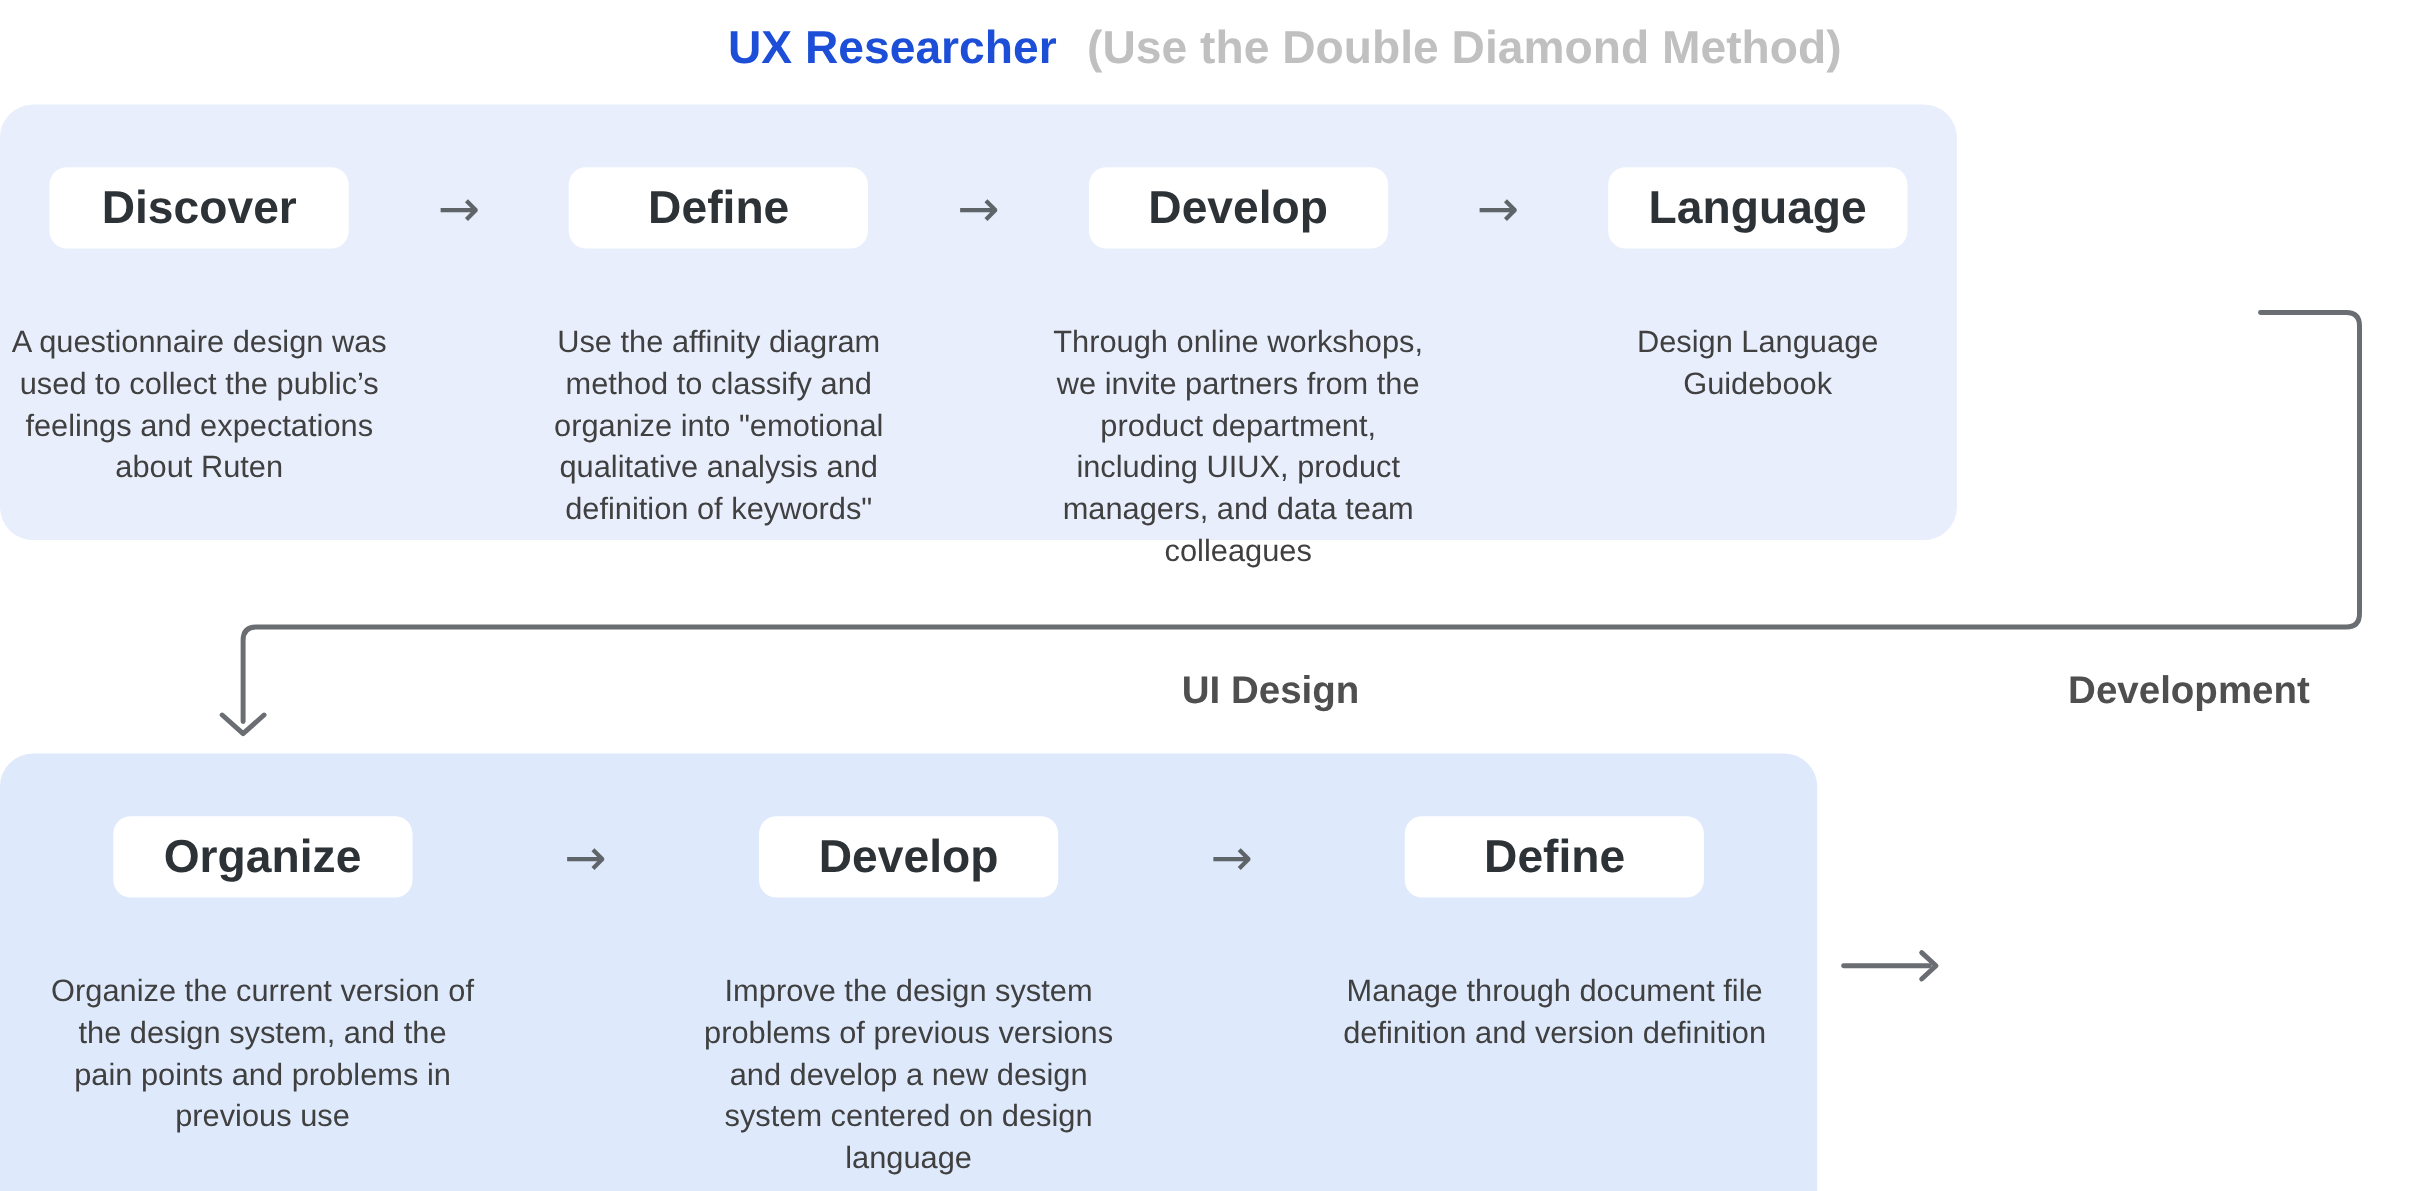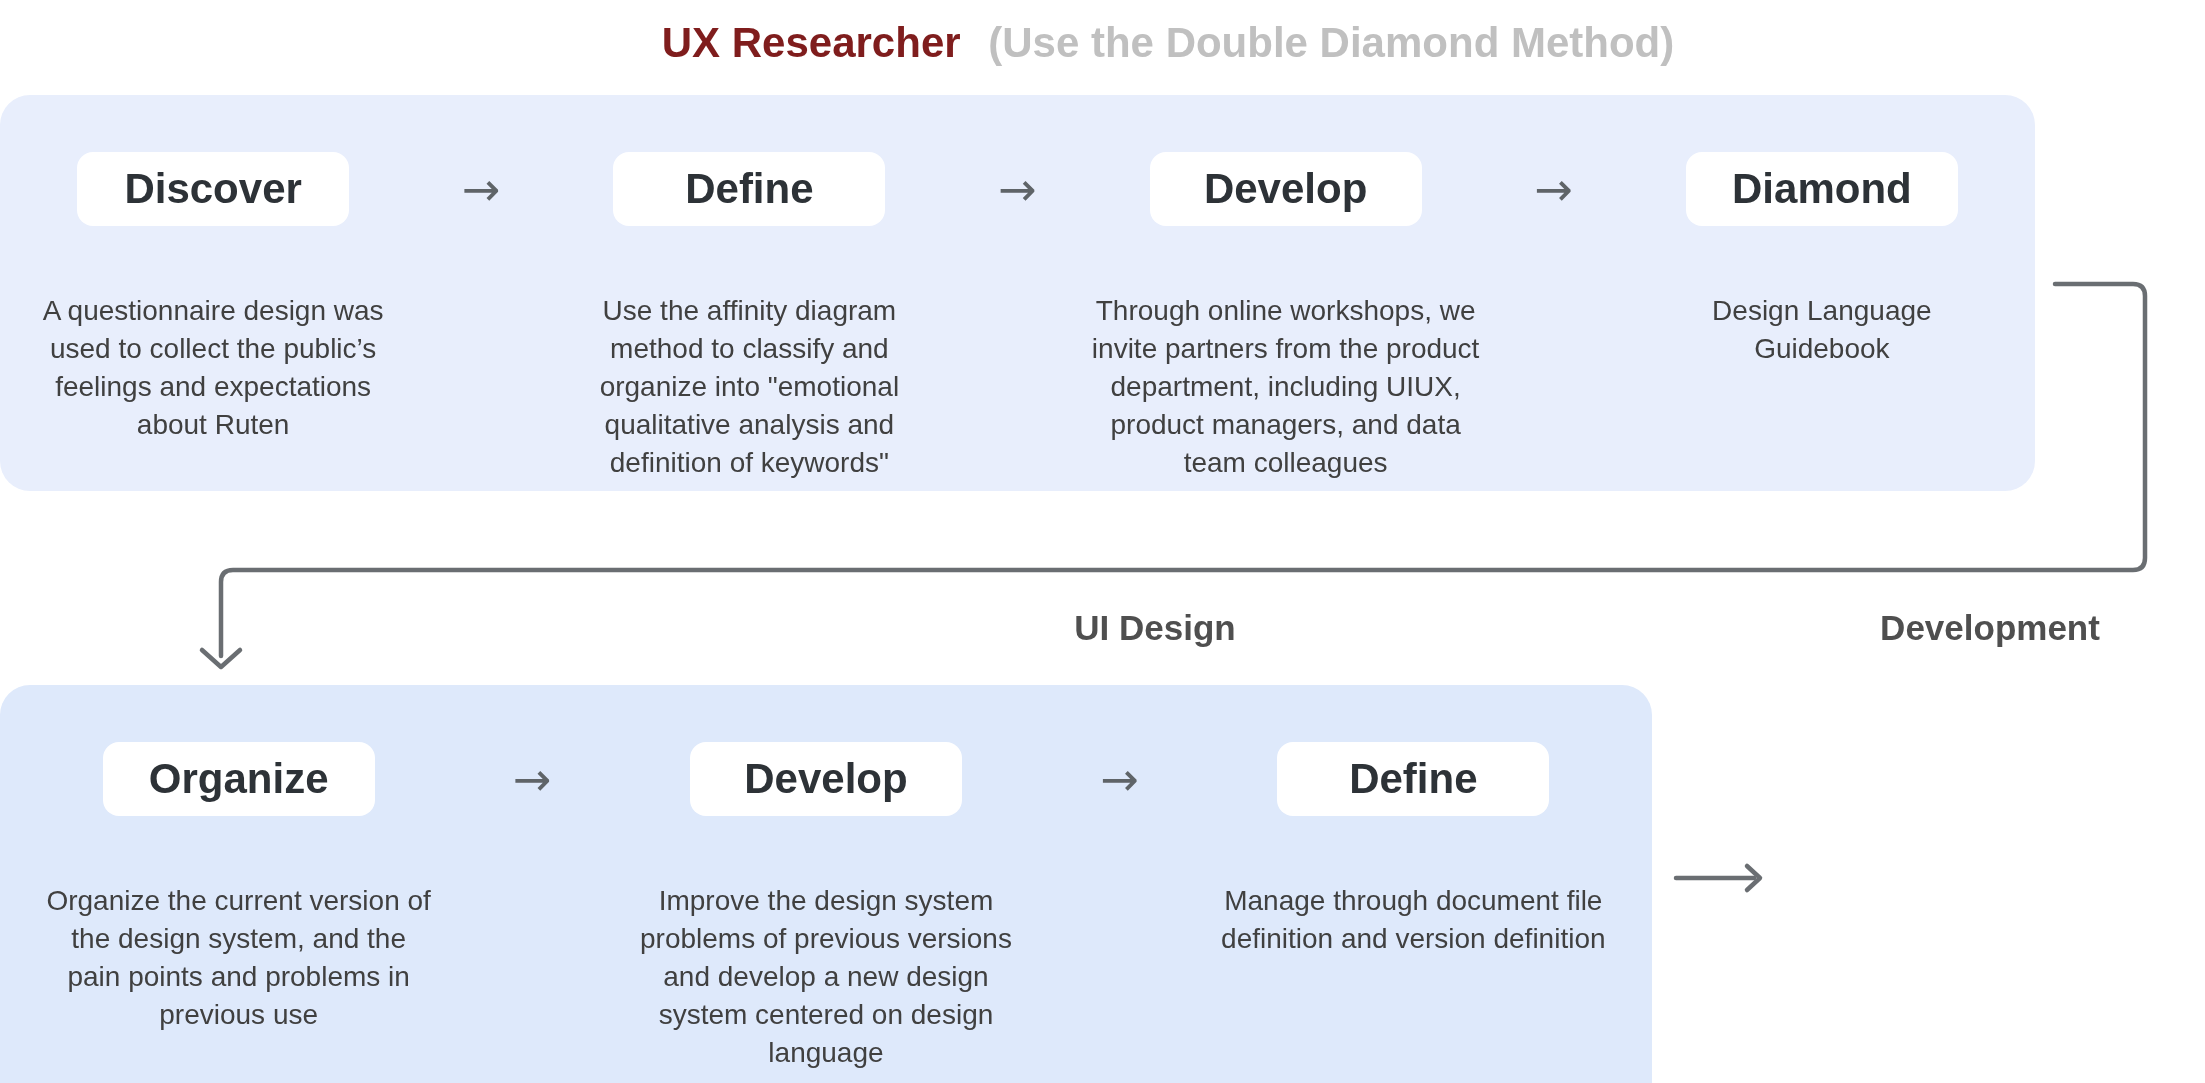--- a/index.html
+++ b/index.html
@@ -17,21 +17,21 @@
   .diagram-title {
     position: absolute;
     top: 18px;
     left: 1168px;
     transform: translateX(-50%);
     white-space: nowrap;
     font-size: 42px;
     font-weight: bold;
     line-height: 1.2;
   }
-  .diagram-title .main { color: #7f1d1d; margin-top: 17px; }
+  .diagram-title .main { color: #1d4ed8; margin-top: 17px; }
   .diagram-title .sub  { color: #c0c0c0; margin-left: 16px; }
 
   
   .section-label {
     position: absolute;
     top: 608px;
     transform: translateX(-50%);
     font-size: 35px;
     font-weight: bold;
     color: #4f4f4f;
@@ -42,21 +42,21 @@
 
   
   .panel {
     position: absolute;
     border-radius: 30px;
     display: flex;
     align-items: flex-start;
     padding-top: 57px;
     box-sizing: border-box;
   }
-  .panel.row1 { left: 0;      top: 95px;  width: 2035px; height: 396px; background: #e8eefc; }
+  .panel.row1 { left: 0;      top: 95px;  width: 1779px; height: 396px; background: #e8eefc; }
   .panel.row2 { left: 0;      top: 685px; width: 1652px; height: 436px; background: #dee9fb; }
   .panel.dev  { left: 1780px; top: 683px; width: 425px;  height: 397px; background: #c9dcf9; }
 
   
   .stage {
     flex: 1 1 0;
     min-width: 0;
     display: flex;
     flex-direction: column;
     align-items: center;
@@ -134,21 +134,21 @@
       <div class="stage-button">Define</div>
       <p class="stage-desc">Use the affinity diagram method to classify and organize into "emotional qualitative analysis and definition of keywords"</p>
     </div>
     <div class="flow-arrow">→</div>
     <div class="stage">
       <div class="stage-button">Develop</div>
       <p class="stage-desc">Through online workshops, we invite partners from the product department, including UIUX, product managers, and data team colleagues</p>
     </div>
     <div class="flow-arrow">→</div>
     <div class="stage">
-      <div class="stage-button">Diamond</div>
+      <div class="stage-button">Language</div>
       <p class="stage-desc narrow">Design Language Guidebook</p>
     </div>
   </section>
 
   <div class="section-label ui-design">UI Design</div>
   <div class="section-label development">Development</div>
 
   <section class="panel row2">
     <div class="stage">
       <div class="stage-button">Organize</div>

